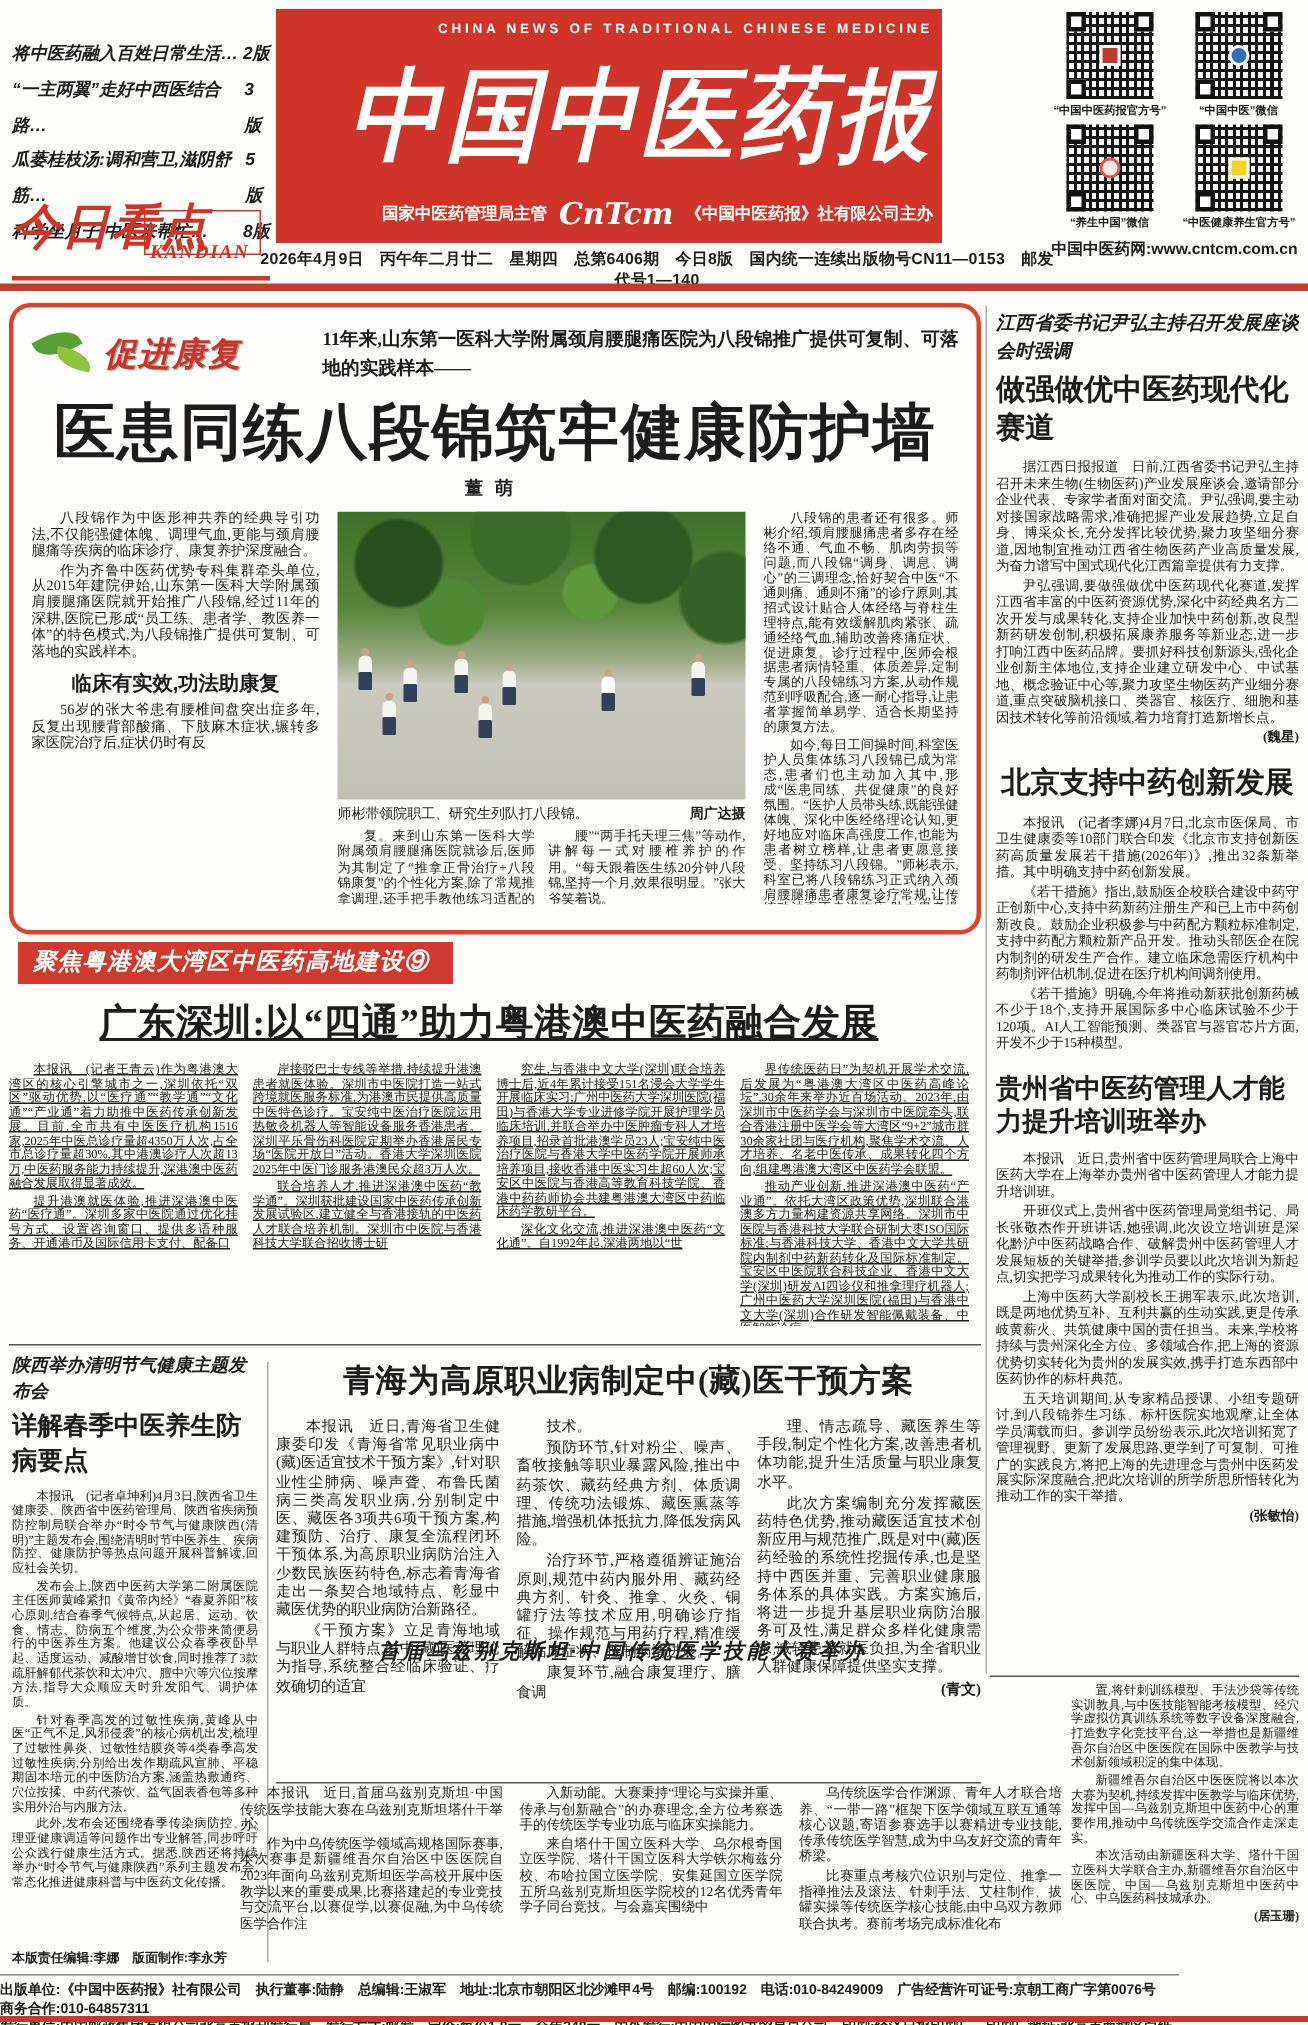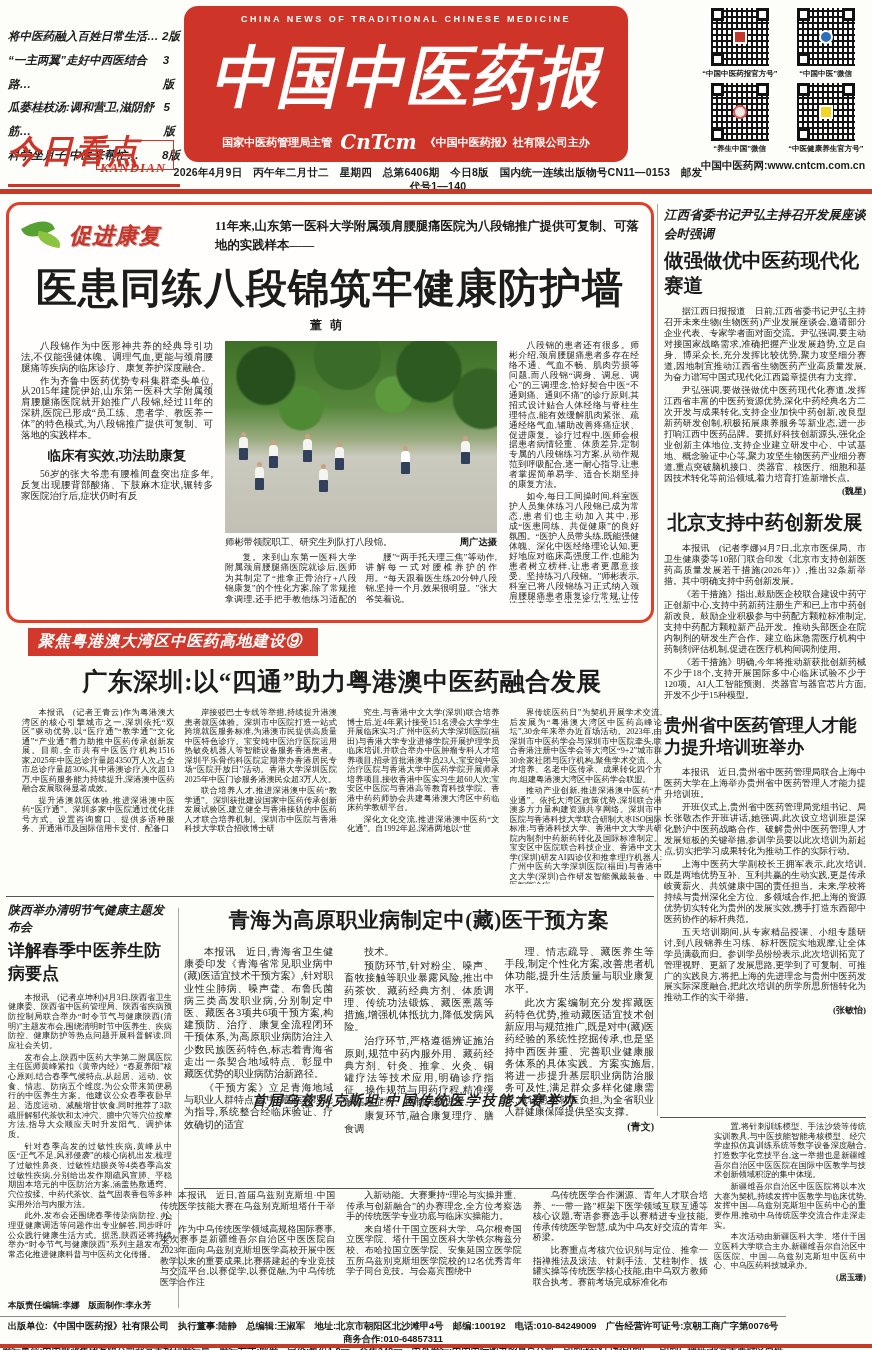--- a/index.html
+++ b/index.html
@@ -17,21 +17,21 @@
   .toplink{font-size:11.6px;font-weight:700;line-height:2.05;display:flex;justify-content:space-between;}
   .kandian{position:absolute;left:8px;top:134px;width:172px;height:56px;}
   .kd-box{position:absolute;left:88px;top:6px;width:78px;height:30px;border:1.5px solid var(--red);}
   .kd-title{position:absolute;left:0;top:-4px;font-size:32px;font-weight:900;color:var(--red);
             font-family:"Liberation Sans",sans-serif;letter-spacing:1px;font-style:italic;}
   .kd-roman{position:absolute;left:92px;top:26px;font-size:13px;font-style:italic;font-weight:700;color:var(--red);
             font-family:"Liberation Serif",serif;letter-spacing:1px;}
   .kd-rule{position:absolute;left:0;top:50px;width:172px;height:3px;background:var(--red);}
 
   .masthead{position:absolute;left:184px;top:6px;width:444px;height:156px;background:var(--red);
-            display:flex;flex-direction:column;align-items:center;justify-content:space-between;padding:8px 6px;border-radius:14px;}
+            display:flex;flex-direction:column;align-items:flex-end;justify-content:space-between;padding:8px 6px;}
   .mh-en{color:#fff;font-size:9px;letter-spacing:2.5px;font-weight:700;font-family:"Liberation Sans",sans-serif;}
   .mh-title{color:#fff;font-size:62px;font-weight:900;font-style:italic;letter-spacing:3px;
             font-family:"DejaVu Serif",serif;line-height:1.05;transform:scaleY(1.08);}
   .mh-org{color:#fff;font-size:11px;font-weight:700;display:flex;align-items:center;gap:8px;
           font-family:"Liberation Sans",sans-serif;}
   .mh-logo{font-family:"DejaVu Serif",serif;font-style:italic;font-size:20px;font-weight:700;}
   .dateline{position:absolute;left:170px;top:166px;width:536px;text-align:center;font-size:10.6px;
             font-weight:700;font-family:"Liberation Sans",sans-serif;letter-spacing:0.2px;}
 
   .qrblock{position:absolute;left:700px;top:8px;width:166px;}
@@ -89,21 +89,21 @@
   .vdiv{position:absolute;width:1px;background:#a9a9a9;}
   .rail{position:absolute;left:664px;top:206px;width:202px;height:908px;overflow:hidden;}
   .rail-kicker{font-size:12.5px;font-weight:700;font-style:italic;line-height:1.5;margin-bottom:4px;}
   .rail-h2{font-size:19.5px;font-weight:900;line-height:1.3;font-family:"Liberation Sans",sans-serif;margin:2px 0 8px;}
   .rail-h2.center{text-align:center;}
   .rail-body{font-size:9px;line-height:1.22;}
   .sign{text-align:right;font-weight:700;text-indent:0;}
   .rail-art{margin-bottom:13px;}
 
   
-  .bay{position:absolute;left:18px;top:628px;width:648px;height:266px;overflow:hidden;}
+  .bay{position:absolute;left:2px;top:628px;width:648px;height:266px;overflow:hidden;text-decoration:underline;}
   .bay-badge{display:inline-block;margin-left:10px;background:#d0392b;color:#fff;font-weight:900;font-style:italic;
              font-size:15.5px;padding:3px 16px 4px 10px;font-family:"Liberation Sans",sans-serif;letter-spacing:1px;}
   .bay-h1{font-size:25px;font-weight:900;text-align:center;margin-top:9px;letter-spacing:0.5px;
           font-family:"Liberation Serif",serif;}
   .bay-cols{display:flex;gap:10px;margin-top:10px;height:176px;overflow:hidden;padding:0 4px;}
   .bay-col{flex:1;font-size:8.2px;line-height:1.16;}
   .hline{position:absolute;height:1px;background:#555;}
 
   
   .shaanxi{position:absolute;left:8px;top:902px;width:164px;height:392px;overflow:hidden;}
@@ -120,21 +120,21 @@
   
   .uz-head{position:absolute;left:150px;top:1092px;width:530px;text-align:center;}
   .uz-kicker{font-size:14px;font-weight:700;font-style:italic;letter-spacing:2px;}
   .uz-h1{font-size:26px;font-weight:900;margin-top:6px;font-family:"Liberation Sans",sans-serif;letter-spacing:1px;white-space:nowrap;}
   .uz-cols{position:absolute;left:160px;top:1190px;width:548px;height:118px;display:flex;gap:11px;overflow:hidden;}
   .uz-col{flex:1;font-size:9px;line-height:1.18;}
   .uz-col4{position:absolute;left:714px;top:1122px;width:152px;height:184px;font-size:8.2px;line-height:1.18;overflow:hidden;}
 
   
   .footer{position:absolute;left:0;top:1316px;width:786px;height:28px;border-top:1px solid #888;
-          text-align:center;font-size:9.3px;font-weight:700;font-family:"Liberation Sans",sans-serif;
+          text-align:left;font-size:9.3px;font-weight:700;font-family:"Liberation Sans",sans-serif;
           padding-top:3px;line-height:1.35;}
   .botrule{position:absolute;left:0;top:1344px;width:872px;height:4px;background:var(--rule);}
 </style>
 </head>
 <body>
 
 <div class="page" data-name="newspaper-front-page">
 
   <div class="toplinks" data-name="today-highlights-list">
     <div class="toplink" data-name="list-item">

